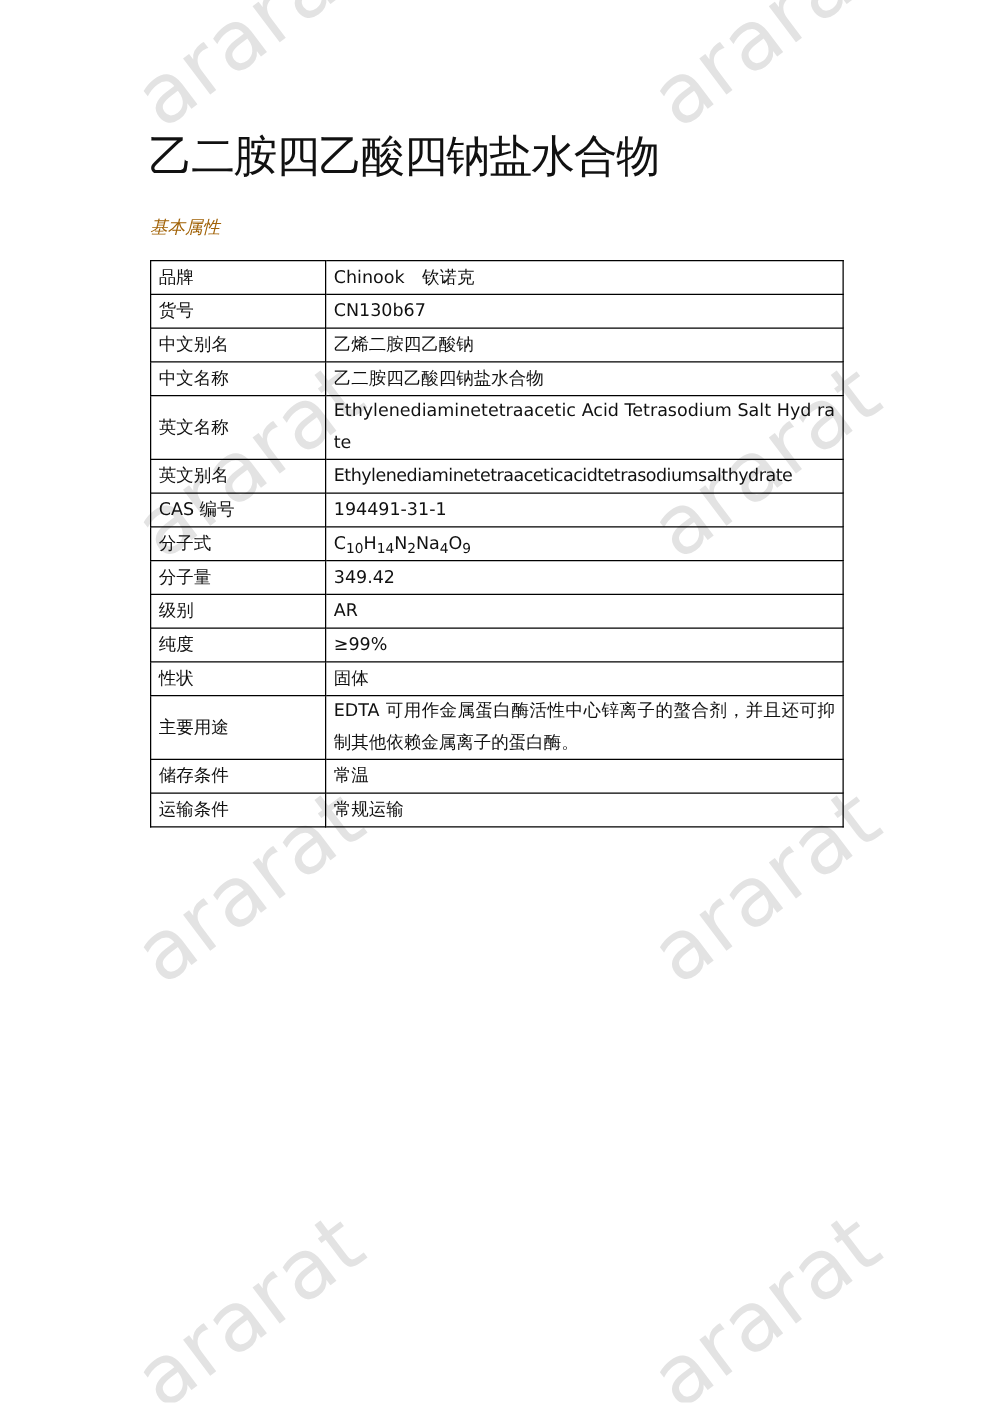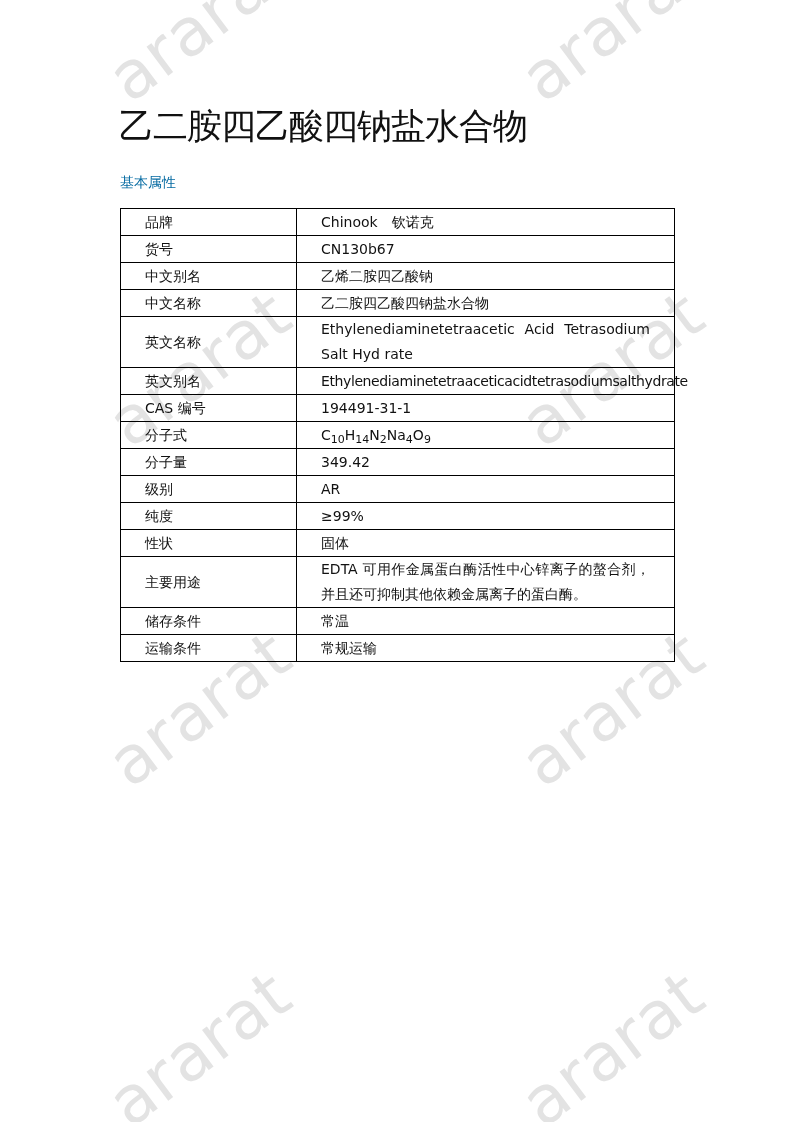--- a/index.html
+++ b/index.html
@@ -25,34 +25,35 @@
     margin: 0;
     letter-spacing: -1px;
     color: #111;
   }
   .section-label {
     position: absolute;
     left: 120px;
     top: 172px;
     font-size: 14px;
     line-height: 20px;
-    color: #0369a1;
+    color: #a16207;
+    font-style: italic;
   }
   table.props {
     position: absolute;
     left: 120px;
     top: 208px;
     width: 555px;
     border-collapse: collapse;
     table-layout: fixed;
     font-size: 14px;
   }
   table.props td {
     border: 1px solid #000;
-    padding: 0 24px;
+    padding: 0 6px;
     vertical-align: middle;
     line-height: 26px;
     height: 26px;
     color: #111;
   }
   table.props td.key {
     width: 127px;
   }
   table.props tr.tall td {
     height: 49px;

